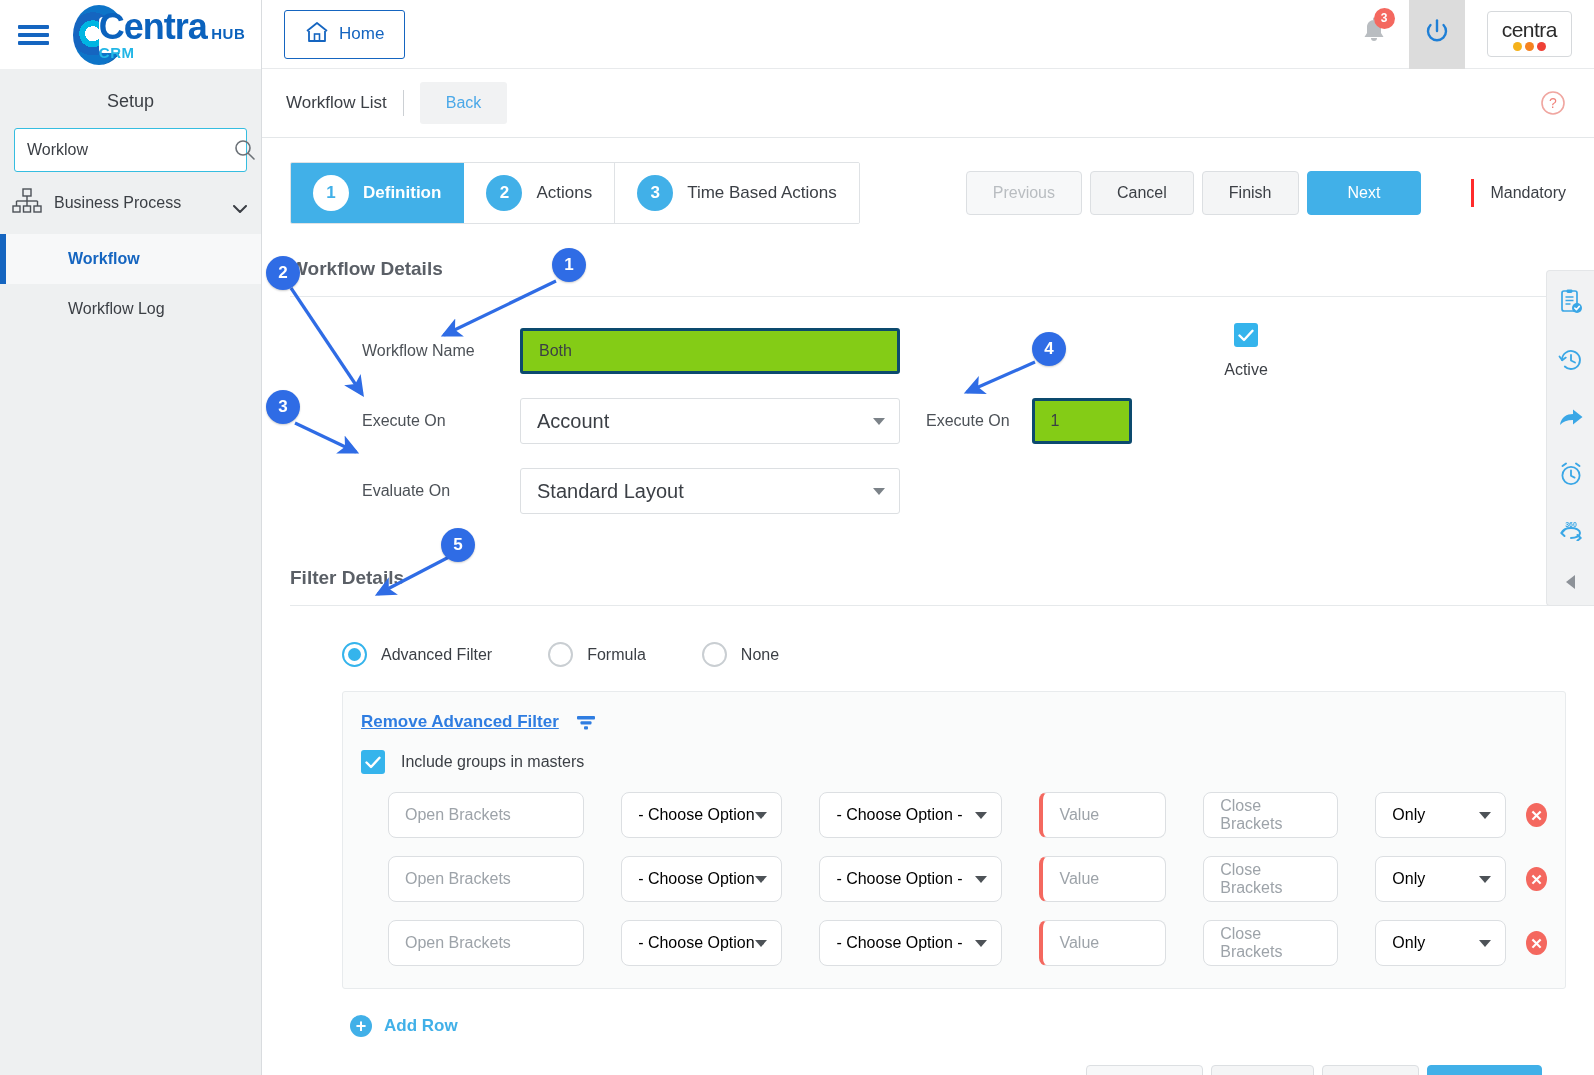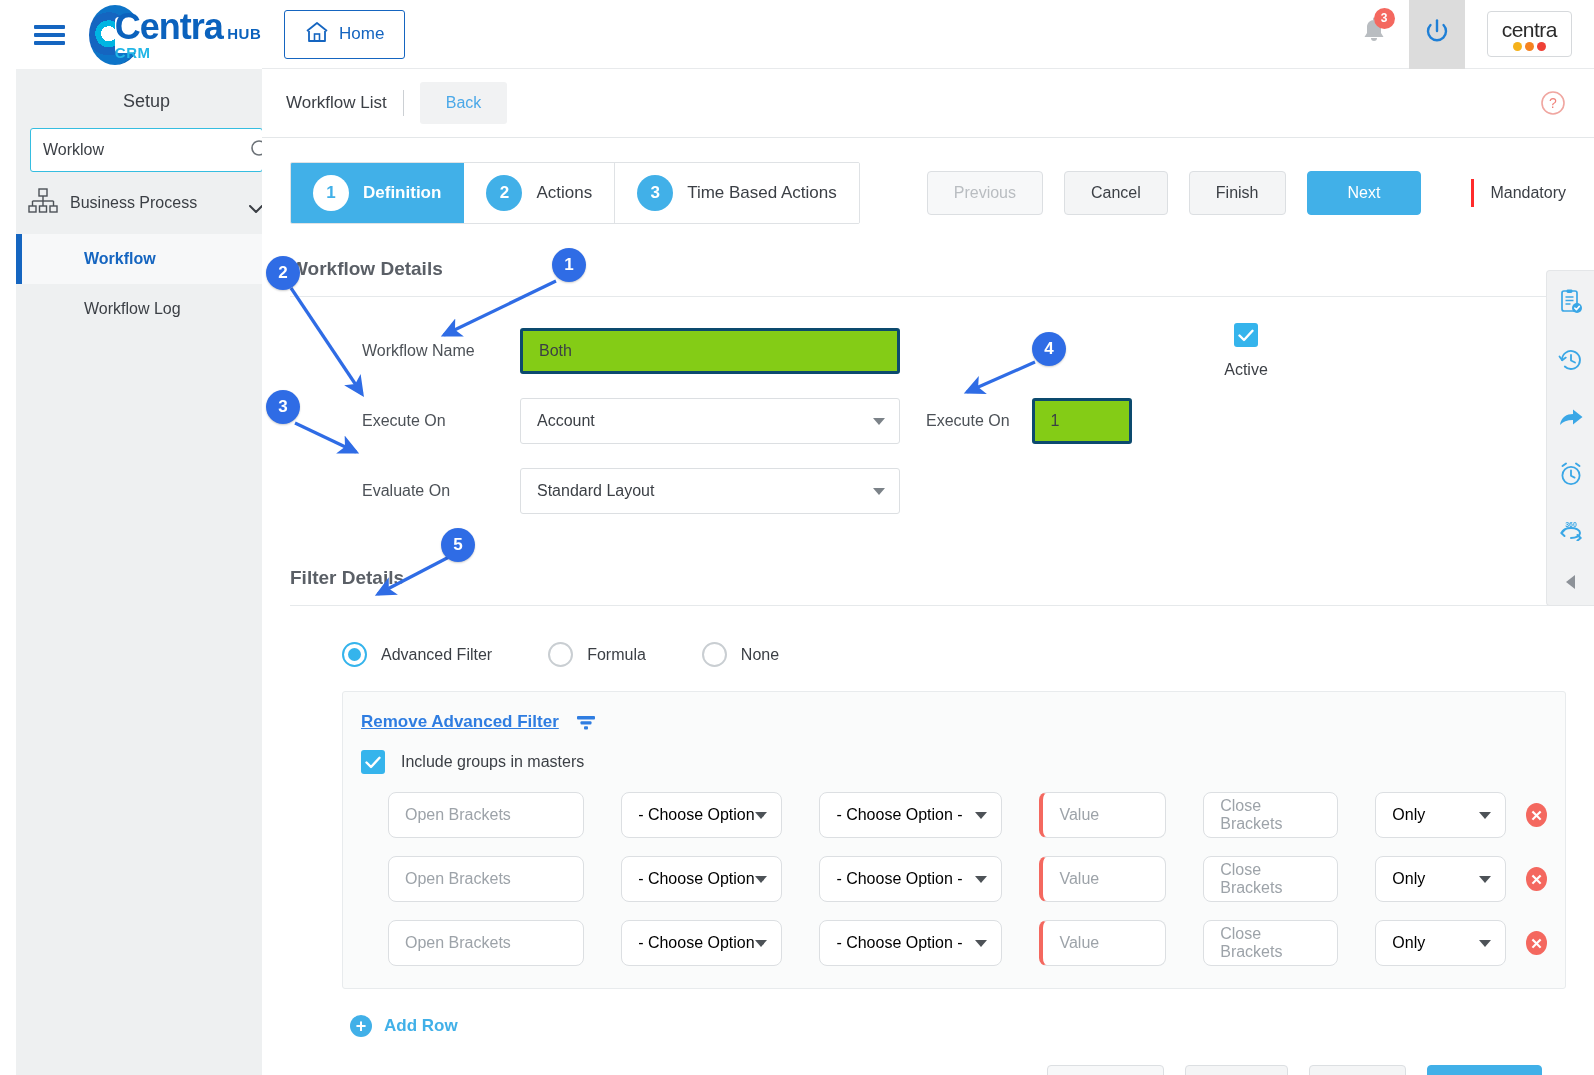--- a/index.html
+++ b/index.html
@@ -6,21 +6,21 @@
   html, body {
     width: 1594px; height: 1075px;
     font-family: "Liberation Sans", sans-serif;
     background: #ffffff;
     overflow: hidden;
   }
   .app { position: relative; width: 1594px; height: 1075px; }
 
   
   .sidebar {
-    position: absolute; left: 16px; top: 0; width: 262px; height: 1075px;
+    position: absolute; left: 0; top: 0; width: 262px; height: 1075px;
     background: #eef0f1;
     border-right: 1px solid #d9dcdf;
   }
   .brandbar {
     height: 69px; background: #ffffff; display: flex; align-items: center;
     padding-left: 18px; gap: 24px;
   }
   .hamburger { width: 36px; height: 26px; display: flex; flex-direction: column;
     justify-content: space-between; cursor: pointer; padding: 3px 0; }
   .hamburger i { display: block; height: 4px; background: #1565c0; border-radius: 1px; }
@@ -123,21 +123,20 @@
     width: 36px; height: 36px; border-radius: 50%; background: #41b0e8; color: #fff;
     display: flex; align-items: center; justify-content: center; font-size: 17px; font-weight: 700;
   }
   .step.active .num { background: #fff; color: #41b0e8; }
 
   .wiz-actions { margin-left: auto; display: flex; align-items: center; gap: 8px; }
   .btn {
     border: 1px solid #dcdfe2; background: #f4f5f6; border-radius: 4px;
     padding: 12px 26px; font-size: 16px; color: #3b3f45; cursor: pointer;
     font-family: "Liberation Sans", sans-serif;
-    margin-left: 13px;
   }
   .btn.ghost { color: #b9bdc1; background: #f7f8f9; }
   .btn.primary { background: #41b0e8; border-color: #41b0e8; color: #fff; padding: 12px 40px; }
   .mand { display: flex; align-items: center; gap: 16px; margin-left: 14px; padding-left: 28px; }
   .mand .bar { width: 3px; height: 28px; background: #ff2b2b; }
   .mand .lbl { font-size: 16px; color: #3b3f45; }
 
   .section { padding: 0 28px; }
   .sec-head { margin-top: 34px; font-size: 19px; color: #5a5f66; font-weight: 700; }
   .sec-rule { margin-top: 16px; height: 1px; background: #e6e9eb; }
@@ -147,21 +146,21 @@
   .frow { display: flex; align-items: center; height: 56px; margin-bottom: 14px; }
   .flabel { width: 230px; padding-left: 72px; font-size: 16px; color: #4c5157; }
   .fctl { flex: 1; }
   .inp {
     width: 100%; height: 46px; border: 3px solid #0c4a6e; border-radius: 3px;
     padding: 0 16px; font-size: 16px; color: #3b3f45; outline: none;
     font-family: "Liberation Sans", sans-serif; background: #84cc16;
   }
   .sel {
     position: relative; width: 100%; height: 46px; border: 1px solid #dcdfe2; border-radius: 3px;
-    display: flex; align-items: center; padding: 0 16px; font-size: 16px; color: #3b3f45;
+    display: flex; align-items: center; padding: 0 16px; font-size: 20px; color: #3b3f45;
     background: #fff; cursor: pointer;
   }
   .sel .caret {
     position: absolute; right: 14px; top: 50%; margin-top: -3px;
     width: 0; height: 0; border-left: 6px solid transparent; border-right: 6px solid transparent;
     border-top: 7px solid #7b8288;
   }
   .form-right { flex: 1; padding-left: 26px; }
   .chk-row { display: flex; align-items: center; height: 56px; margin-bottom: 14px; gap: 14px; flex-direction: column; }
   .chk {

